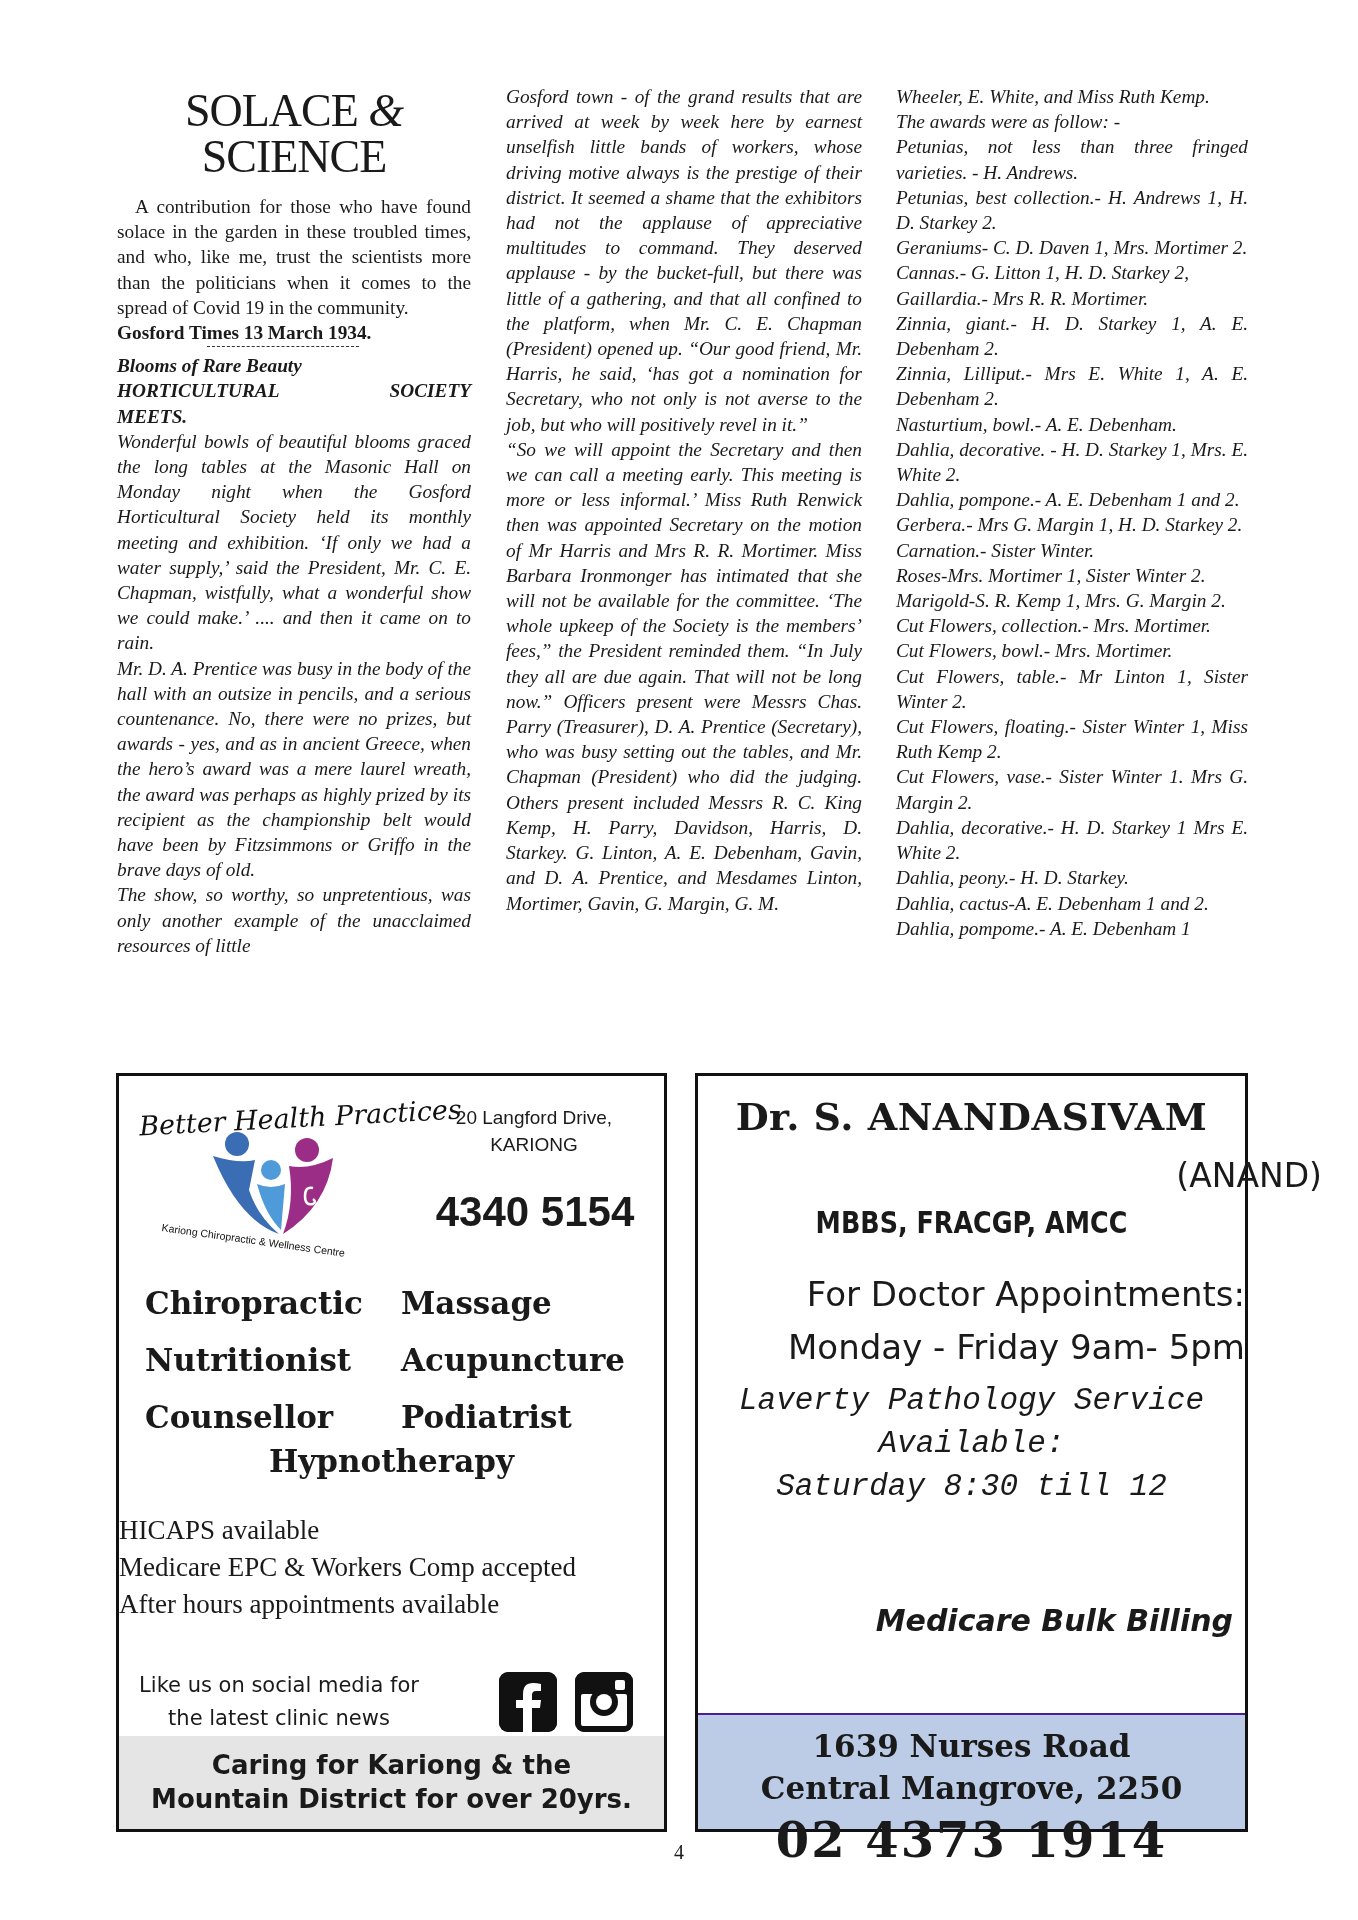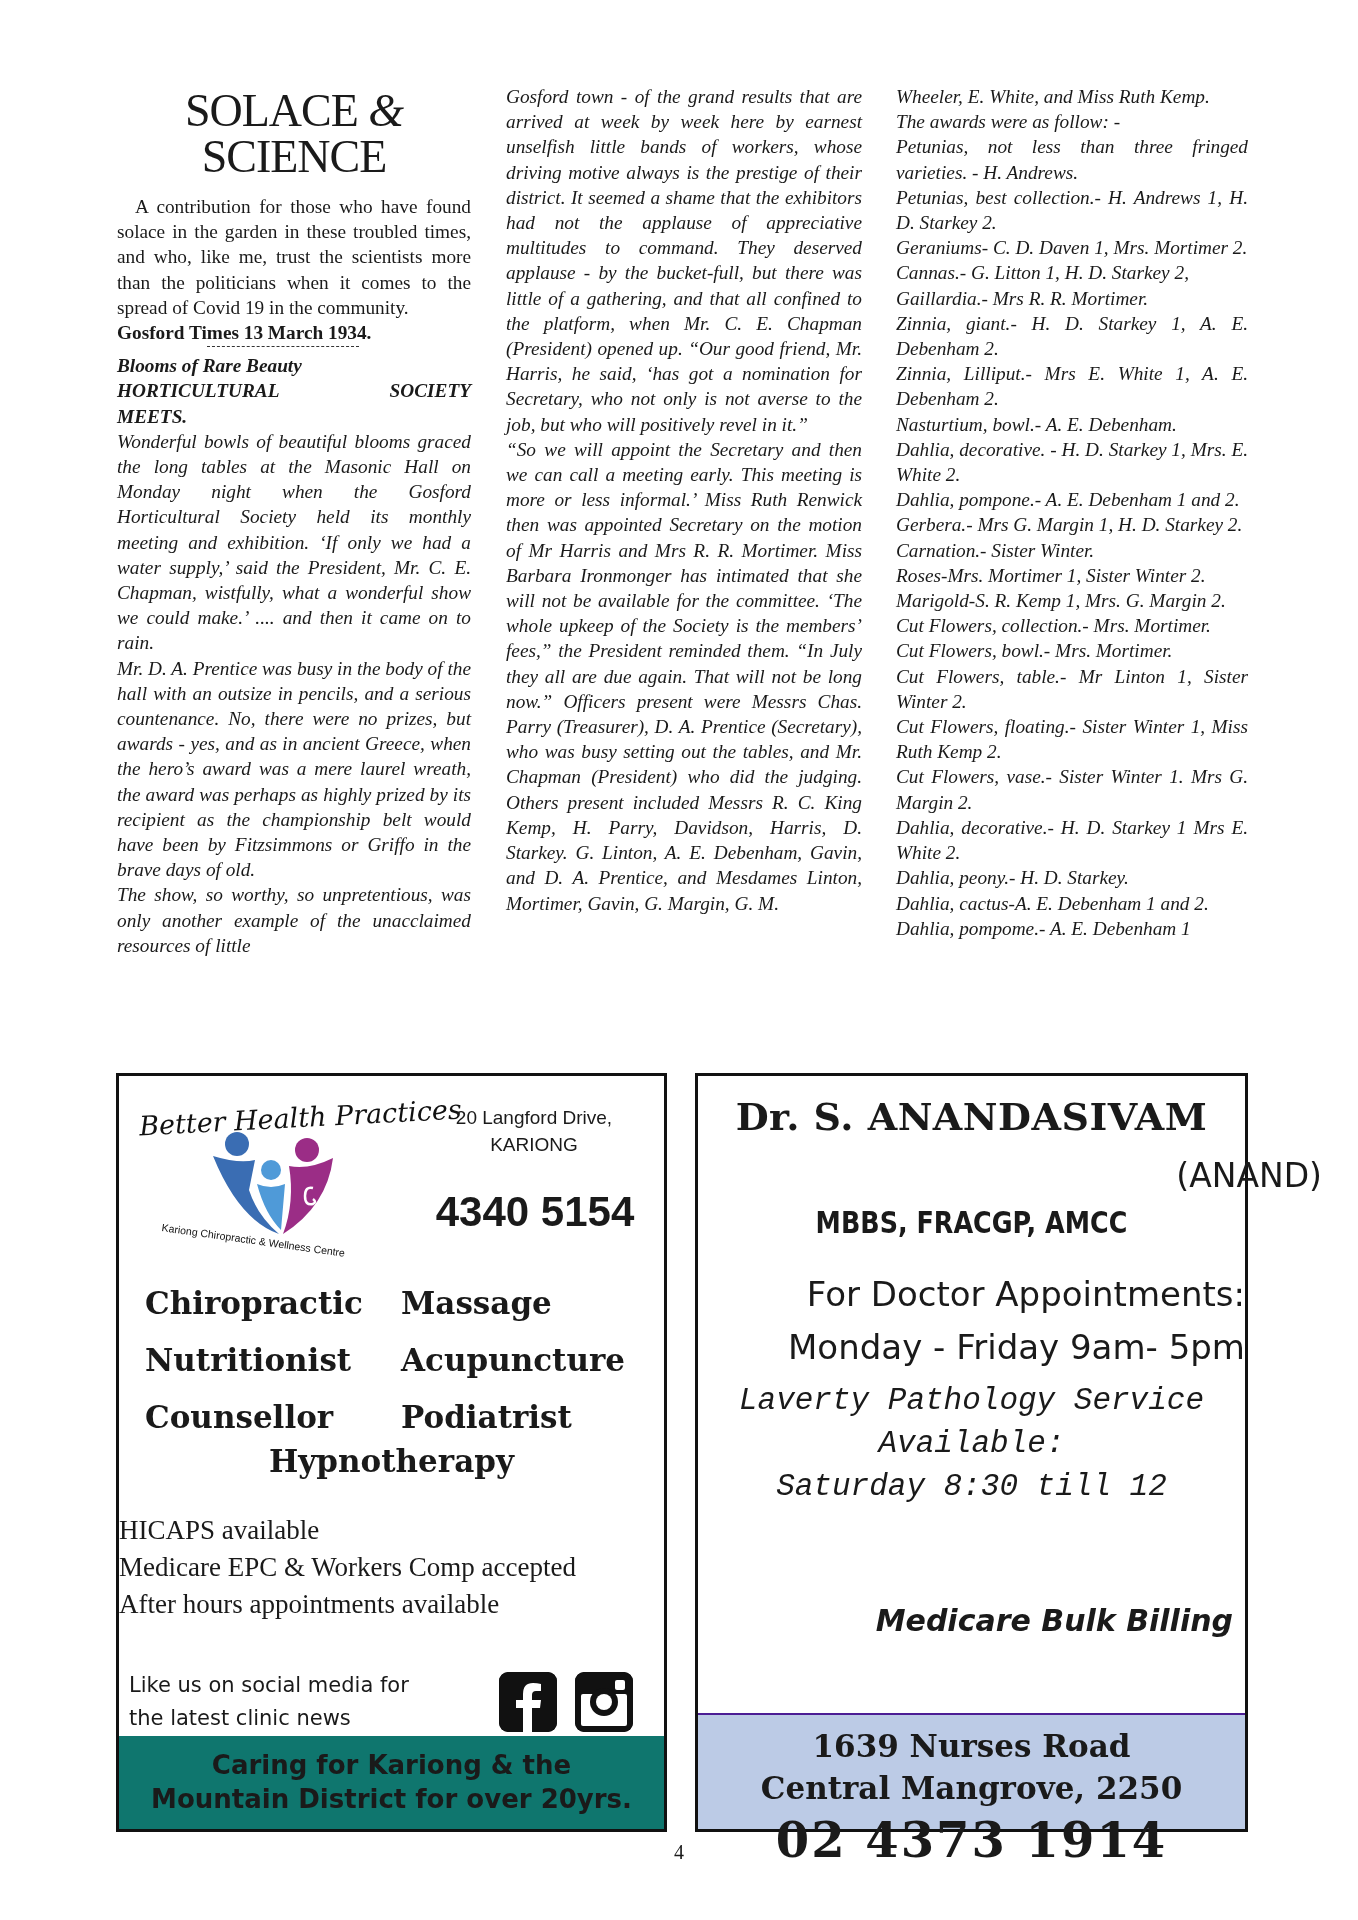--- a/index.html
+++ b/index.html
@@ -27,25 +27,25 @@
   .bhp-script { position:absolute; left:0; top:0; font-family:"DejaVu Serif", serif; font-style:italic; font-size:27px; transform:rotate(-3deg); white-space:nowrap; color:#111; }
   .bhp-sub { position:absolute; left:22px; top:132px; font-family:"Liberation Sans", sans-serif; font-size:10.5px; transform:rotate(8deg); white-space:nowrap; color:#111; }
   .bhp-logo { position:absolute; left:70px; top:28px; width:130px; height:110px; }
   .bhp-addr { position:absolute; left:300px; top:28px; width:230px; text-align:center; font-family:"Liberation Sans", sans-serif; font-size:19px; line-height:27px; }
   .bhp-phone { position:absolute; left:296px; top:112px; width:240px; text-align:center; font-family:"Liberation Sans", sans-serif; font-weight:bold; font-size:42px; }
   .svc-grid { position:absolute; left:26px; top:198px; font-family:"DejaVu Serif", serif; font-weight:bold; font-size:31px; }
   .svc-row { display:flex; height:57px; align-items:center; }
   .svc-row span:first-child { width:256px; }
   .svc-center { position:absolute; left:0; width:545px; top:367px; text-align:center; font-family:"DejaVu Serif", serif; font-weight:bold; font-size:31px; }
   .bhp-notes { position:absolute; left:0; width:545px; top:436px; text-align:left; font-family:"Liberation Serif", serif; font-size:27px; line-height:37px; }
-  .bhp-social-text { position:absolute; left:10px; top:593px; width:300px; font-family:"DejaVu Sans", sans-serif; font-size:21px; line-height:33px; }
+  .bhp-social-text { position:absolute; left:10px; top:593px; width:300px; text-align:center; font-family:"DejaVu Sans", sans-serif; font-size:21px; line-height:33px; }
   .social-icon { position:absolute; top:596px; width:58px; height:60px; background:#111; border-radius:9px; }
   .fb { left:380px; }
   .ig { left:456px; }
-  .bhp-footer { position:absolute; left:0; bottom:0; width:545px; height:93px; background:#0f766e; text-align:center; font-family:"DejaVu Sans", sans-serif; font-weight:bold; font-size:26px; line-height:34px; padding-top:12px; box-sizing:border-box; }
+  .bhp-footer { position:absolute; left:0; bottom:0; width:545px; height:93px; background:#e5e5e5; text-align:center; font-family:"DejaVu Sans", sans-serif; font-weight:bold; font-size:26px; line-height:34px; padding-top:12px; box-sizing:border-box; }
 
   .dr-name { position:absolute; left:0; width:547px; top:18px; text-align:center; font-family:"DejaVu Serif", serif; font-weight:bold; font-size:38px; letter-spacing:0.5px; }
   .dr-nick { position:absolute; left:0; width:624px; top:80px; text-align:right; font-family:"DejaVu Sans", sans-serif; font-size:33px; }
   .dr-quals { position:absolute; left:0; width:547px; top:128px; text-align:center; font-family:"DejaVu Sans", sans-serif; font-weight:bold; font-size:31px; transform:scaleX(0.82); }
   .dr-appt { position:absolute; left:0; width:547px; top:192px; text-align:right; font-family:"DejaVu Sans", sans-serif; font-size:34px; line-height:53px; }
   .dr-path { position:absolute; left:0; width:547px; top:303px; text-align:center; font-family:Liberation Mono, monospace; font-style:italic; font-size:31px; line-height:43px; }
   .dr-bulk { position:absolute; right:12px; top:527px; font-family:"DejaVu Sans", sans-serif; font-weight:bold; font-style:italic; font-size:30px; }
   .dr-footer { position:absolute; left:0; bottom:0; width:547px; height:116px; background:#bccbe6; border-top:2px solid #4c1d95; box-sizing:border-box; text-align:center; font-family:"DejaVu Serif", serif; font-weight:bold; }
   .dr-addr1 { font-size:31px; margin-top:10px; line-height:42px; }
   .dr-addr2 { font-size:31px; line-height:42px; }

